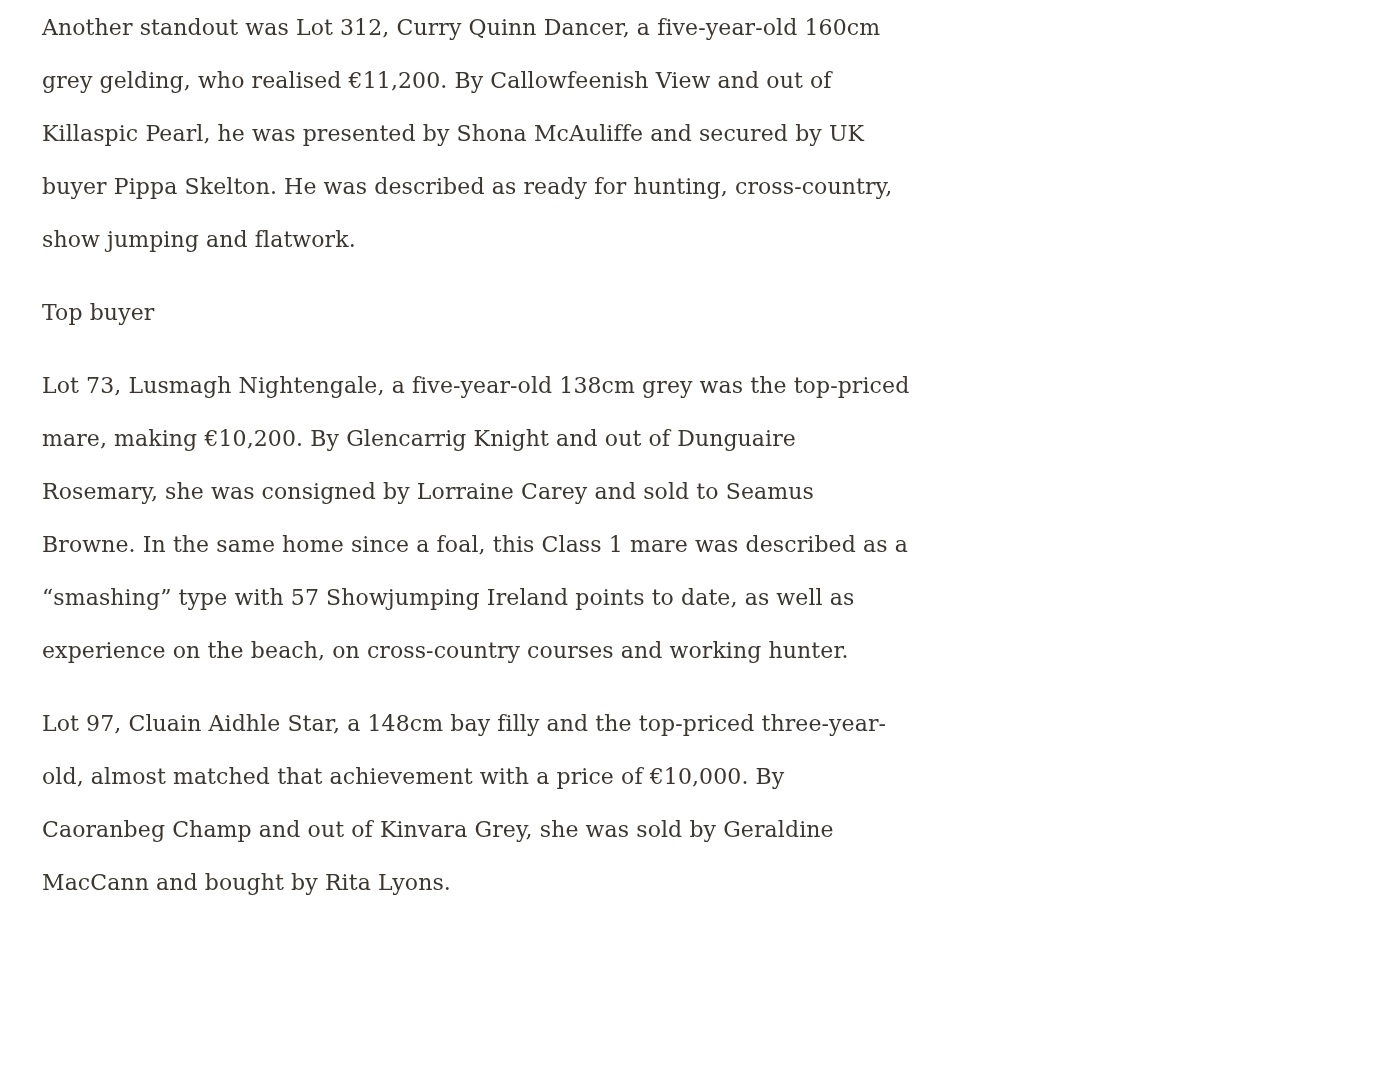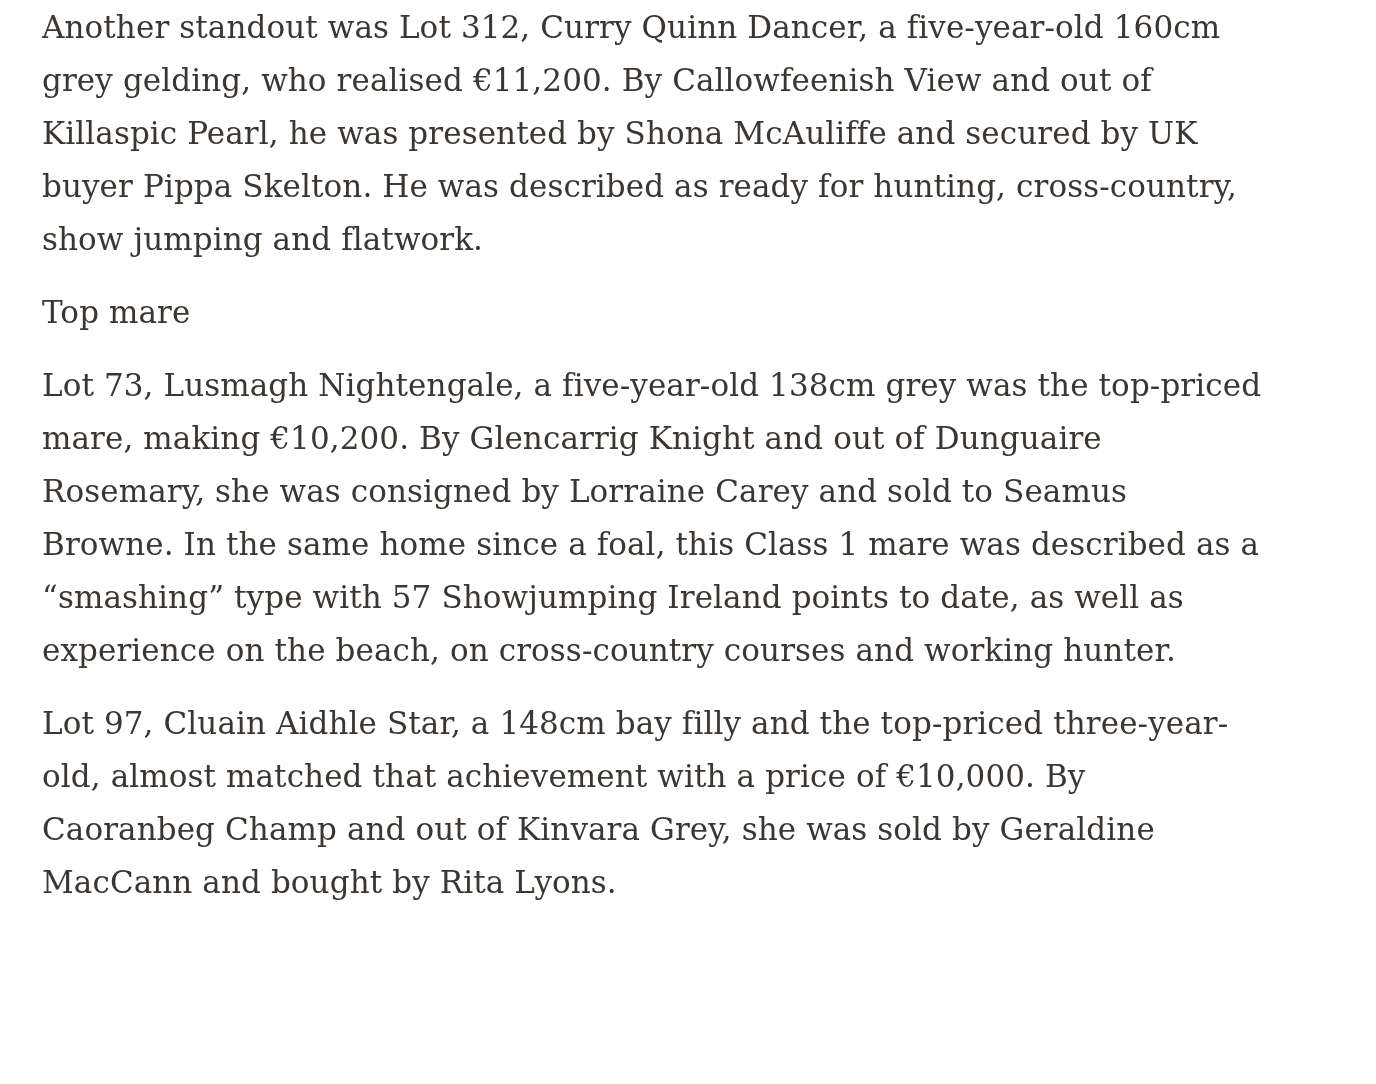--- a/index.html
+++ b/index.html
@@ -11,21 +11,21 @@
     width: 1376px;
     height: 1084px;
     overflow: hidden;
     font-family: "DejaVu Serif", "Liberation Serif", serif;
   }
   .article {
     padding: 1px 20px 0 42px;
     color: #3b3631;
   }
   .para {
-    font-size: 31px;
+    font-size: 22px;
     line-height: 53px;
     margin: 0 0 20px 0;
     white-space: pre-line;
     letter-spacing: 0.1px;
   }
   .para:last-child {
     margin-bottom: 0;
   }
   .subheading {
     font-weight: normal; 
@@ -35,21 +35,21 @@
 <body>
 
 <div class="article">
   <p class="para">Another standout was Lot 312, Curry Quinn Dancer, a five-year-old 160cm
 grey gelding, who realised €11,200. By Callowfeenish View and out of
 Killaspic Pearl, he was presented by Shona McAuliffe and secured by UK
 buyer Pippa Skelton. He was described as ready for hunting, cross-country,
 show jumping and flatwork.</p>
 
 
-  <p class="para subheading">Top mare</p>
+  <p class="para subheading">Top buyer</p>
 
   <p class="para">Lot 73, Lusmagh Nightengale, a five-year-old 138cm grey was the top-priced
 mare, making €10,200. By Glencarrig Knight and out of Dunguaire
 Rosemary, she was consigned by Lorraine Carey and sold to Seamus
 Browne. In the same home since a foal, this Class 1 mare was described as a
 “smashing” type with 57 Showjumping Ireland points to date, as well as
 experience on the beach, on cross-country courses and working hunter.</p>
 
   <p class="para">Lot 97, Cluain Aidhle Star, a 148cm bay filly and the top-priced three-year-
 old, almost matched that achievement with a price of €10,000. By

